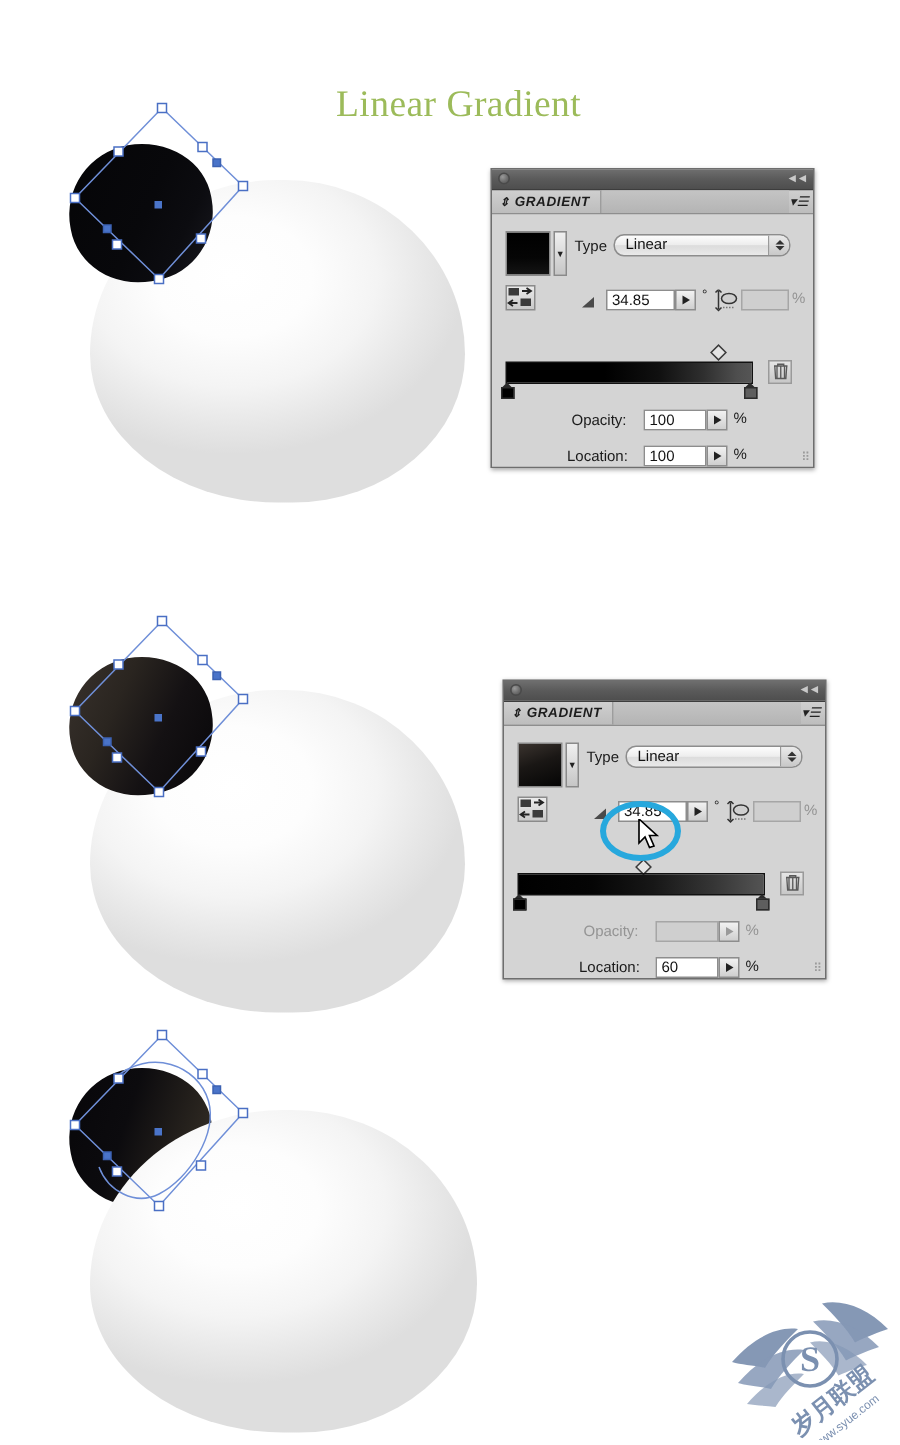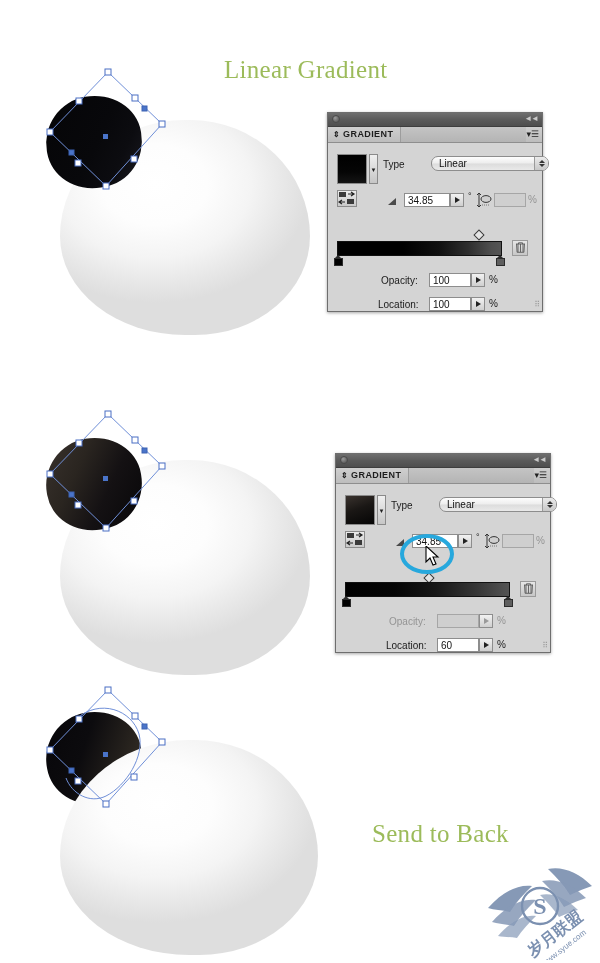--- a/index.html
+++ b/index.html
@@ -63,20 +63,21 @@
     border:1px solid #4a4a4a;box-sizing:border-box;
   }
   .tb-collapse{
     position:absolute;right:4px;top:2px;color:#c9c9c9;font-size:8px;line-height:8px;letter-spacing:-1px;
   }
   .panel-tabrow{
     height:15px;
     background:linear-gradient(180deg,#cfcfcf 0%,#bdbdbd 100%);
     border-bottom:1px solid #8e8e8e;
     position:relative;
+    font-style:italic;
   }
   .tab-label{
     position:absolute;left:5px;top:2px;
     font-size:9px;font-weight:bold;color:#1d1d1d;letter-spacing:.4px;
   }
   .tab-arrows{margin-right:3px;font-size:8px;}
   .tab-inactive{
     position:absolute;left:72px;top:0;right:16px;bottom:0;
     background:linear-gradient(180deg,#c4c4c4 0%,#b4b4b4 100%);
     border-left:1px solid #9d9d9d;
@@ -98,21 +99,21 @@
     border:1px solid #8a8a8a;box-sizing:border-box;
     text-align:center;font-size:6px;line-height:30px;color:#222;
   }
   .lbl{position:absolute;font-size:10px;color:#1a1a1a;}
   .lbl.dim{color:#949494;}
 
   .select{
     position:absolute;height:15px;
     background:linear-gradient(180deg,#fdfdfd 0%,#ededed 48%,#dcdcdc 52%,#e9e9e9 100%);
     border:1px solid #8d8d8d;border-radius:7px;box-sizing:border-box;
-    font-size:10px;color:#111;margin-left:22px;
+    font-size:10px;color:#111;
   }
   .select span{position:absolute;left:7px;top:1px;}
   .select .spin{
     position:absolute;right:0;top:0;width:14px;height:100%;
     background:linear-gradient(180deg,#eaeaea,#c8c8c8);
     border-left:1px solid #9a9a9a;border-radius:0 6px 6px 0;
     box-sizing:border-box;
   }
   .select .spin::before,.select .spin::after{
     content:"";position:absolute;left:4px;border-left:3px solid transparent;border-right:3px solid transparent;
@@ -420,21 +421,20 @@
 
       <div class="grip" style="right:3px;bottom:2px;">⠿</div>
     </div>
   </div>
 
   <div class="cyan-ring" style="left:400px;top:534px;width:54px;height:40px;"></div>
   <svg class="cursor-arrow" style="left:425px;top:546px;" width="16" height="22">
     <polygon points="1,0 1,16 5,12 8,19 11,18 8,11 13,11" fill="#ffffff" stroke="#000" stroke-width="1.1"></polygon>
   </svg>
 
-  <div class="heading" style="left:372px;top:820px;">Send to Back</div>
 
   <div class="art">
     <div class="darkblob db-3" style="left:46px;top:712px;transform:rotate(-10deg);"></div>
     <div class="whiteblob" style="left:60px;top:740px;width:258px;height:215px;"></div>
 
     <svg style="position:absolute;left:14px;top:682px;" width="165" height="155">
       <polygon points="94,8 148,60 92,122 36,68" fill="none" stroke="#6f8fd8" stroke-width="1"></polygon>
       <path d="M62,37 C86,16 118,28 125,52 C131,74 112,104 92,114 C76,122 58,112 52,96" fill="none" stroke="#6f8fd8" stroke-width="1"></path>
       <g fill="#ffffff" stroke="#4a6fc4" stroke-width="1">
         <rect x="91" y="5" width="6" height="6"></rect>

